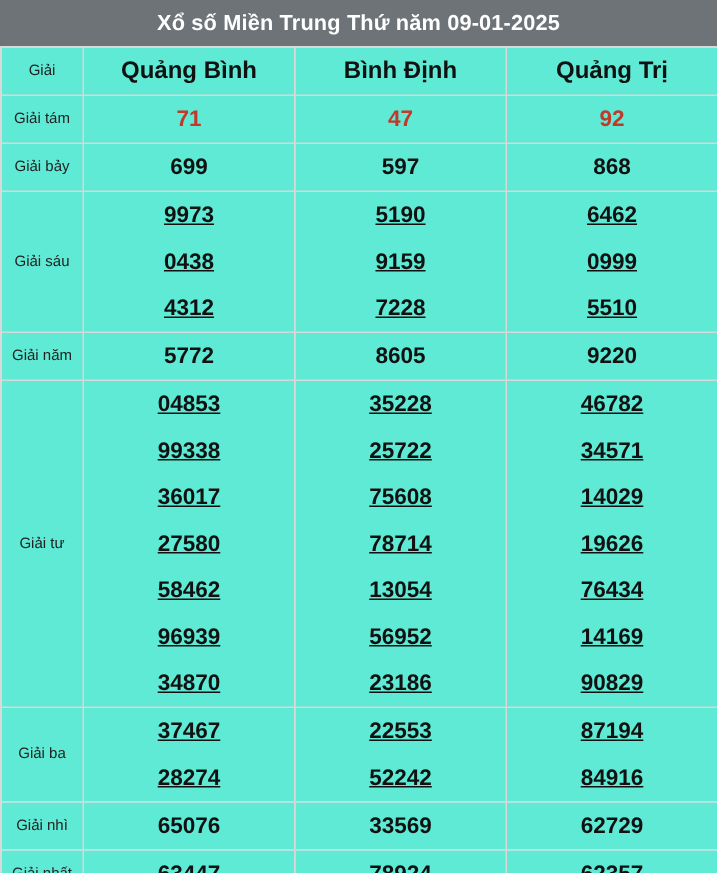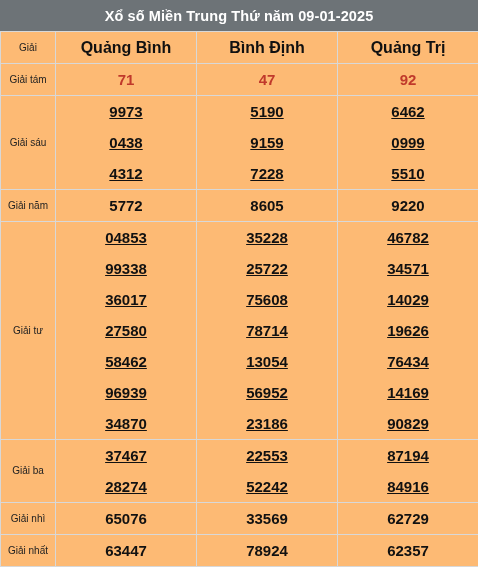--- a/index.html
+++ b/index.html
@@ -48,21 +48,21 @@
   }
 
   table.results col.c-label { width: 55px; }
   table.results col.c-prov  { width: 141px; }
 
   table.results td {
     border: 1px solid #d8d8d8;
     padding: 0;
     text-align: center;
     vertical-align: middle;
-    background: #fdba74;
+    background: #5eead4;
   }
 
   td.label {
     font-size: 10px;
     color: #222222;
     font-weight: normal;
     padding: 0 3px;
     line-height: 1.2;
   }
 
@@ -125,20 +125,26 @@
       </tr>
     </thead>
     <tbody id="results-body">
         <tr>
           <td class="label">Giải tám</td>
           <td class="num red">71</td>
           <td class="num red">47</td>
           <td class="num red">92</td>
         </tr>
         <tr>
+          <td class="label">Giải bảy</td>
+          <td class="num">699</td>
+          <td class="num">597</td>
+          <td class="num">868</td>
+        </tr>
+        <tr>
           <td class="label">Giải sáu</td>
           <td class="stack">
             <div class="stack-inner">
               <span>9973</span>
               <span>0438</span>
               <span>4312</span>
             </div>
           </td>
           <td class="stack">
             <div class="stack-inner">

